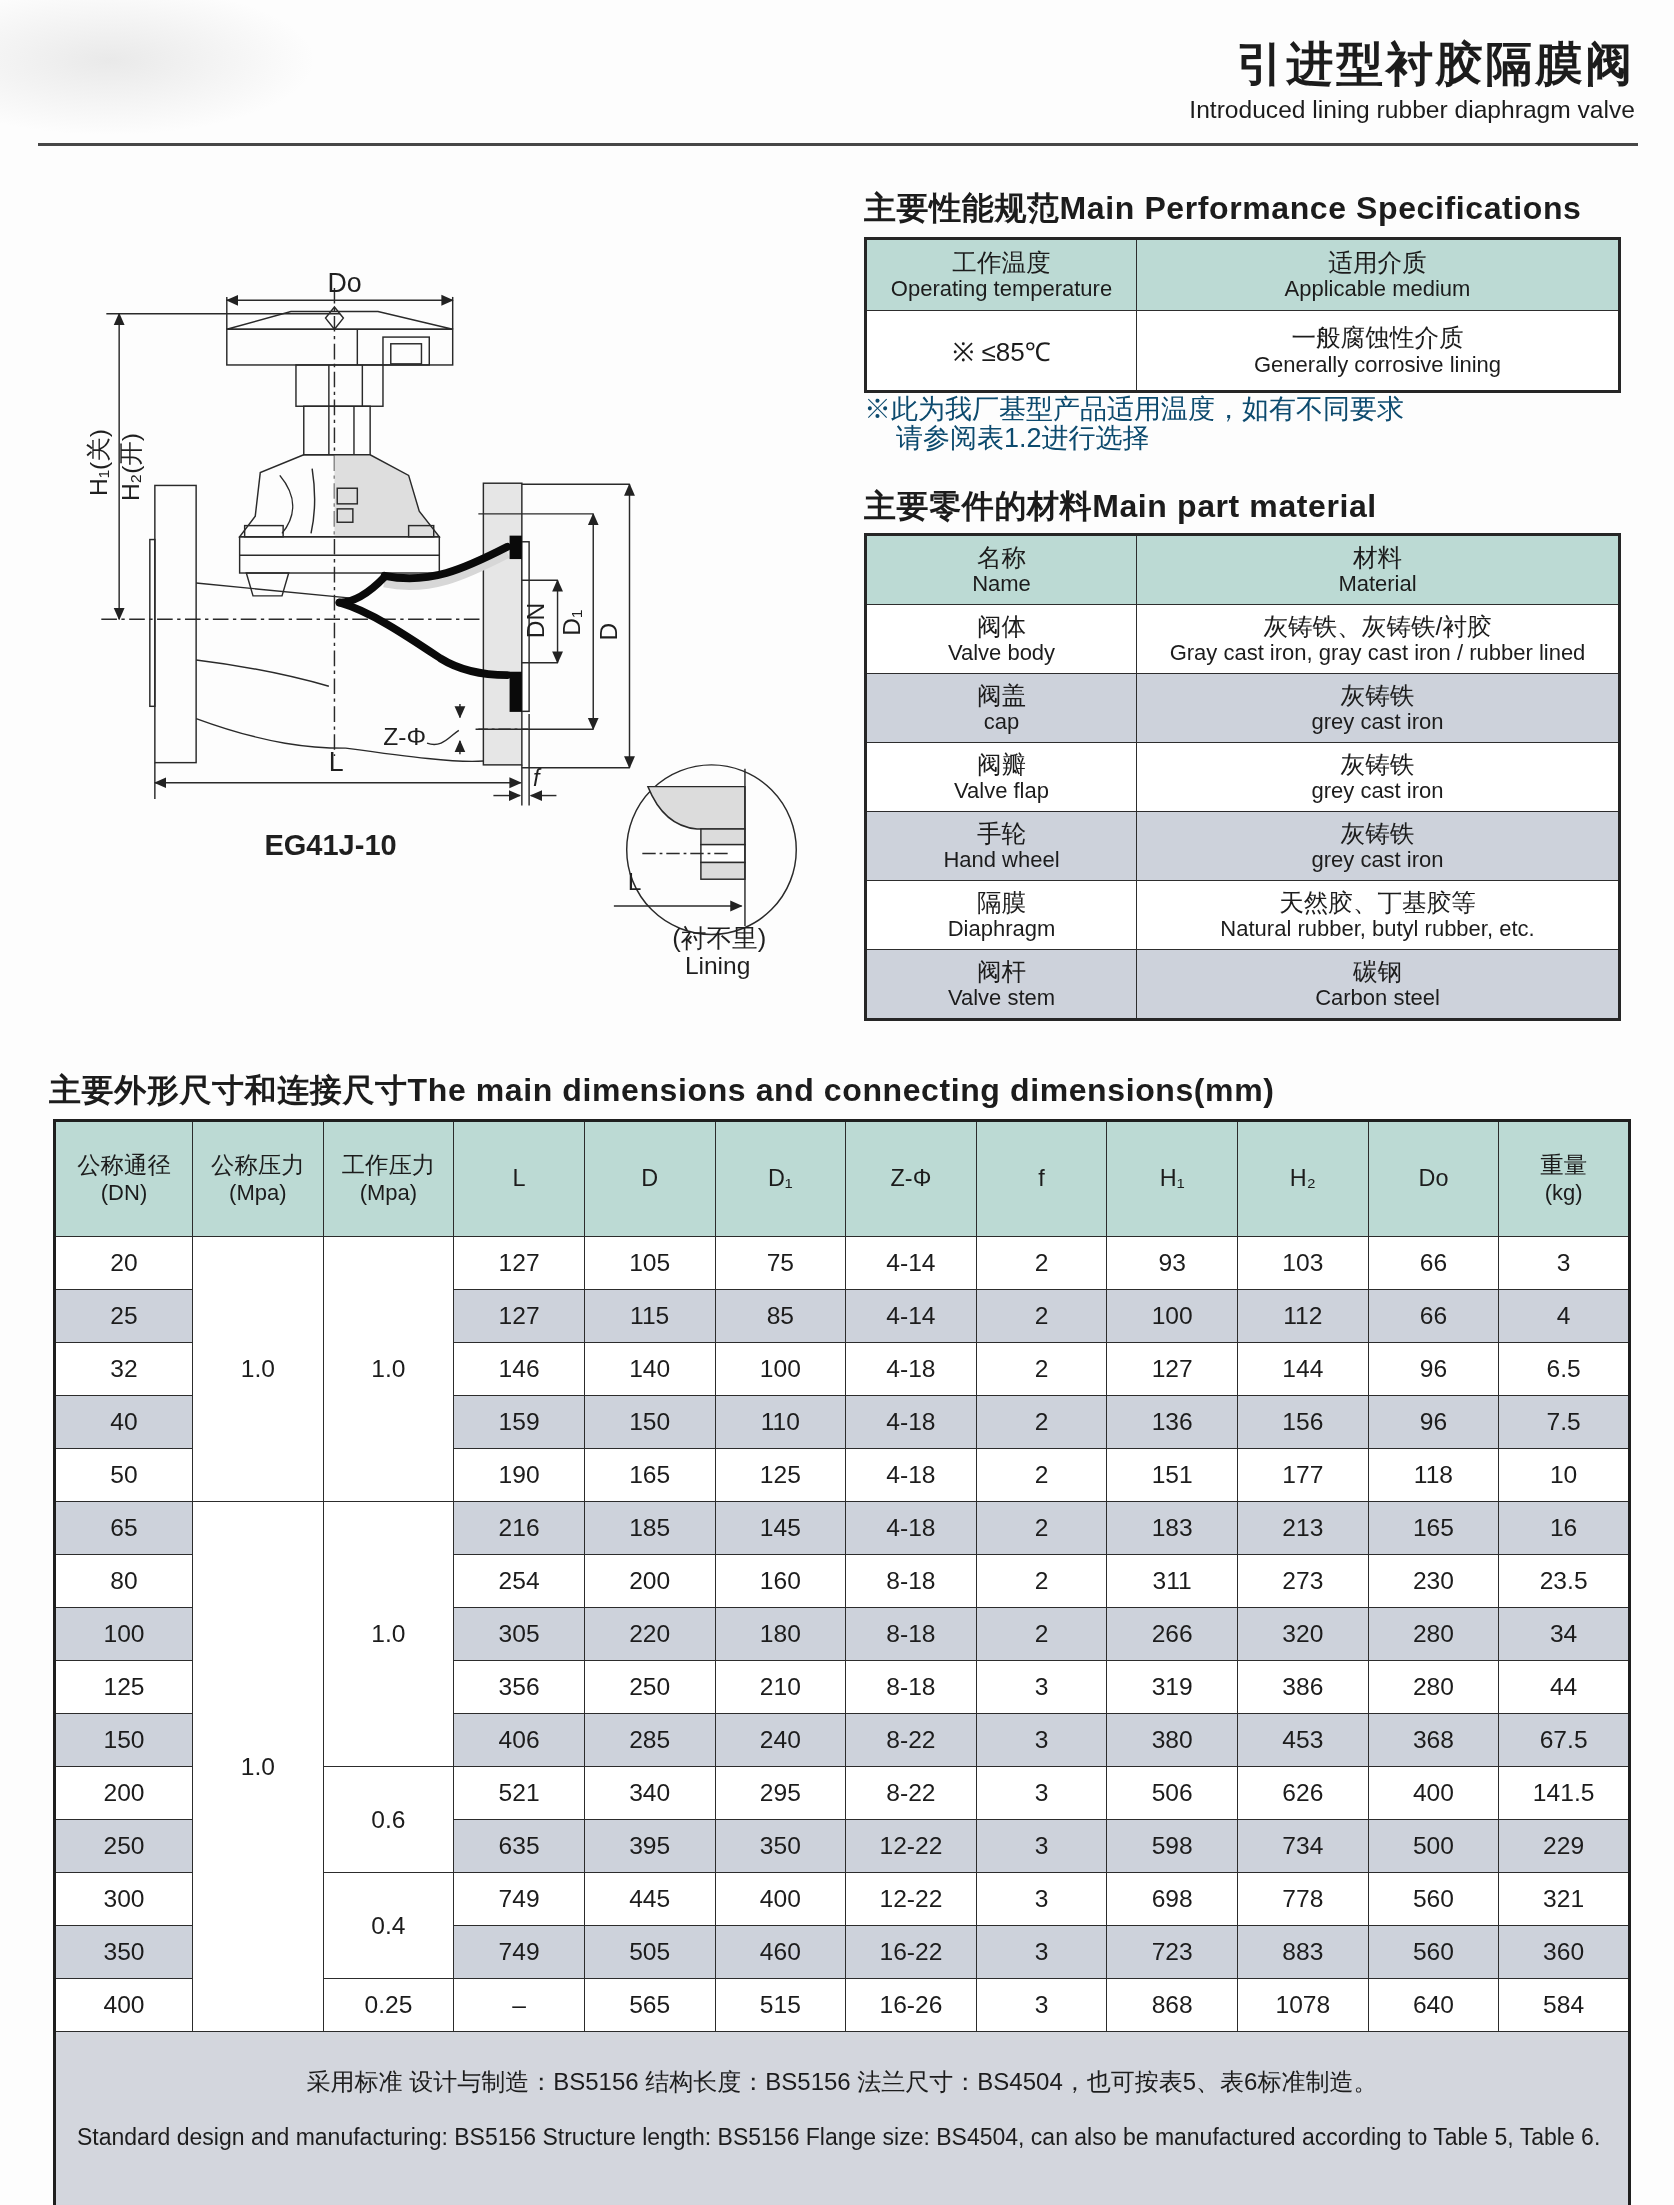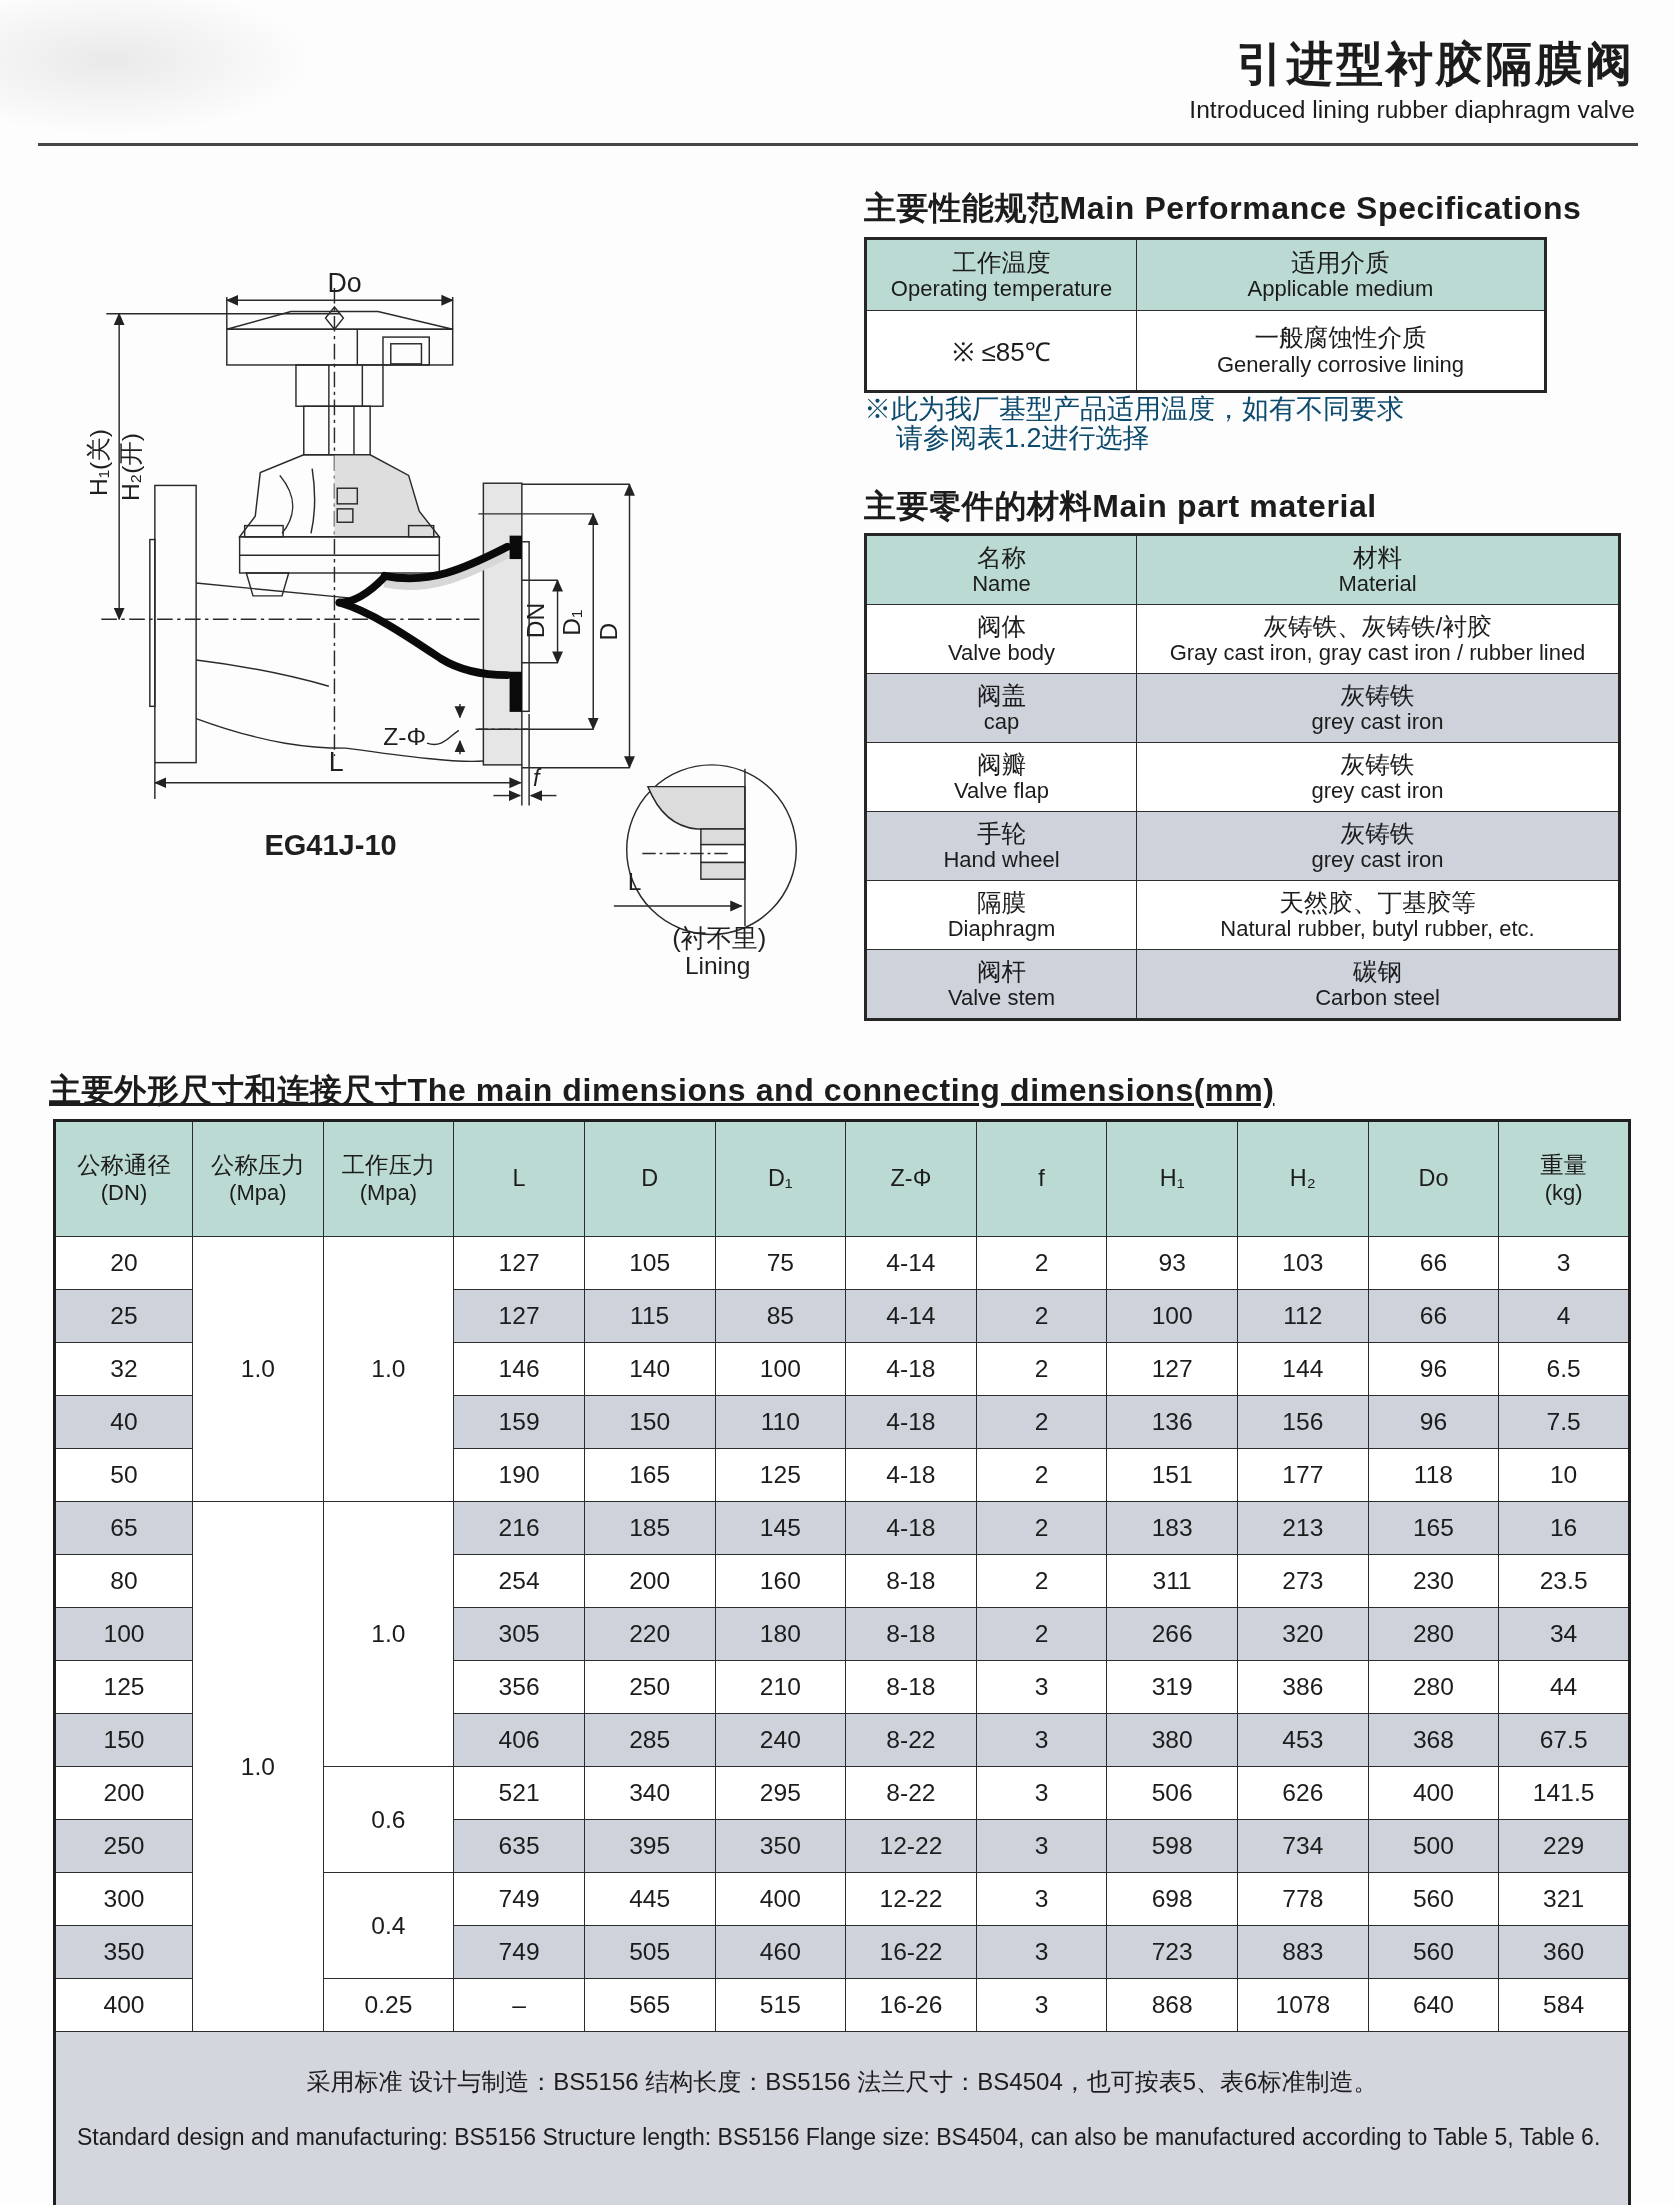--- a/index.html
+++ b/index.html
@@ -6,26 +6,26 @@
   .page{position:relative;width:1674px;height:2205px;background:#fdfdfd;
         font-family:"Liberation Sans",sans-serif;color:#1c1c1c;overflow:hidden;}
   .smudge{position:absolute;left:0;top:0;width:312px;height:134px;
         background:radial-gradient(ellipse at 35% 45%, rgba(130,130,130,.16), rgba(255,255,255,0) 72%);}
   .hdr-cn{position:absolute;right:39px;top:33px;font-size:47px;font-weight:700;letter-spacing:2.8px;white-space:nowrap;}
   .hdr-en{position:absolute;right:39px;top:96px;font-size:24.6px;white-space:nowrap;}
   .rule{position:absolute;left:38px;right:36px;top:143px;height:3.3px;background:#474747;}
   .sec-title{position:absolute;font-size:32px;font-weight:700;white-space:nowrap;letter-spacing:0.6px;}
   #perf-title{left:864px;top:187px;}
   #mat-title{left:864px;top:485px;}
-  #dims-title{left:49px;top:1069px;text-decoration:underline;}
+  #dims-title{left:49px;top:1069px;}
   table{border-collapse:collapse;}
   th,td{text-align:center;vertical-align:middle;padding:0;}
   .cn{font-size:24.6px;line-height:1.2;}
   .en{font-size:22px;line-height:1.12;}
-  .perf{position:absolute;left:864px;top:237px;width:683px;table-layout:fixed;border:3.3px solid #262626;}
+  .perf{position:absolute;left:864px;top:237px;width:757px;table-layout:fixed;border:3.3px solid #262626;}
   .perf th,.perf td{border:1.7px solid #2d2d2d;}
   .perf thead th{background:var(--teal);height:70px;font-weight:400;}
   .perf tbody td{height:79px;background:#fff;}
   .temp{font-size:26px;}
   .footnote{position:absolute;font-size:27px;color:#0c4a6e;white-space:nowrap;}
   #fn1{left:864px;top:391px;}
   #fn2{left:896px;top:420px;}
   .mats{position:absolute;left:864px;top:533px;width:757px;table-layout:fixed;border:3.3px solid #262626;}
   .mats th,.mats td{border:1.7px solid #2d2d2d;height:68px;background:#fff;font-weight:400;}
   .mats thead th{background:var(--teal);}

